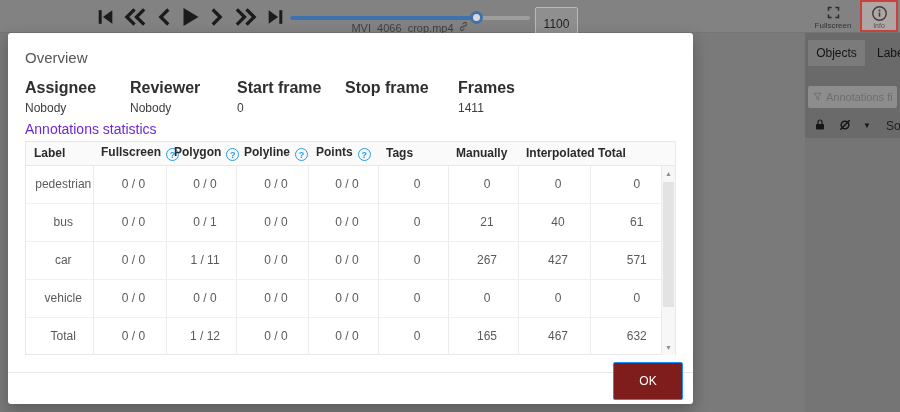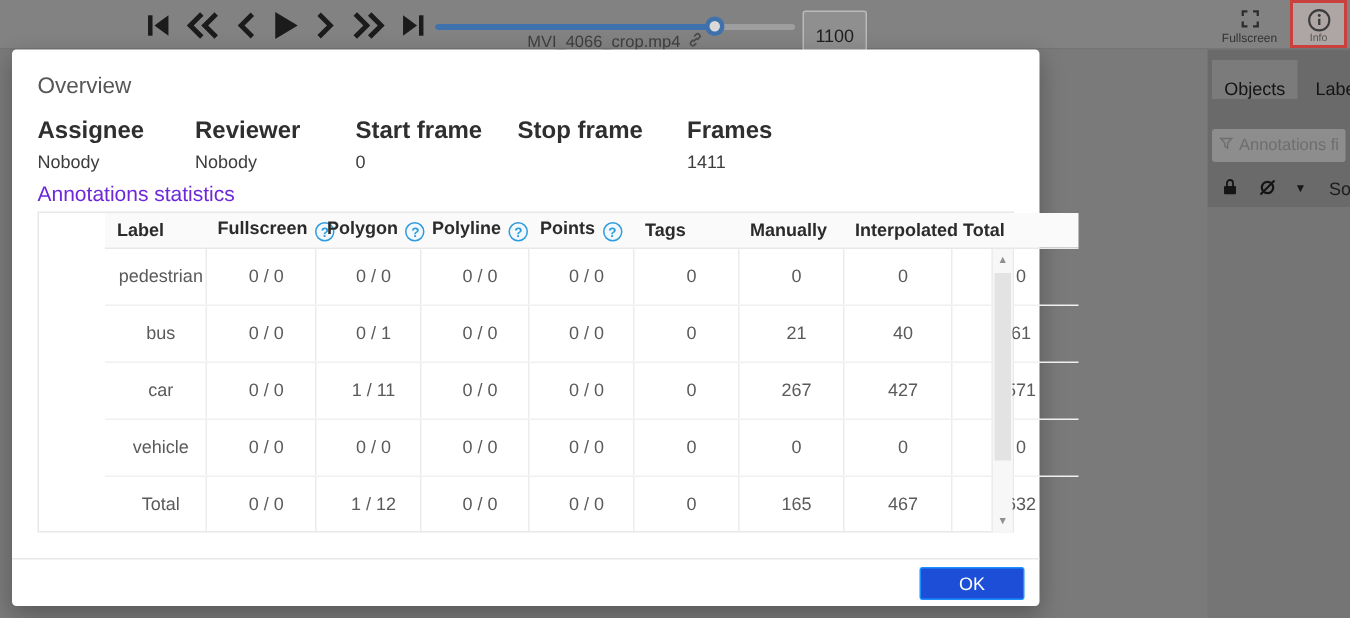--- a/index.html
+++ b/index.html
@@ -33,21 +33,21 @@
   .tool-label { display:block; font-size:8px; color:#333; text-align:center; margin-top:1px; }
   .info-btn { position:absolute; left:860px; top:0; width:38px; height:32px; background:#aea5a5;
               border:2px solid #c9403c; color:#3c3c3c; cursor:pointer; padding:0; }
   .info-btn svg { display:block; margin:1px auto 0; }
   .info-btn .tool-label { color:#555; font-size:7px; margin-top:0; }
 
   
   .sidebar { position:absolute; left:805px; top:33px; width:95px; height:379px; background:#757575; overflow:hidden; }
   .sb-header { position:absolute; left:0; top:0; width:95px; height:105px; background:#6a6a6a; }
   .tab { position:absolute; top:7px; height:26px; font-size:12px; color:#141414; display:flex;
-         align-items:flex-end; justify-content:center; cursor:pointer; }
+         align-items:center; justify-content:center; cursor:pointer; }
   .tab.active { left:3px; width:57px; background:#7b7b7b; }
   .tab.inactive { left:70px; width:60px; justify-content:flex-start; padding-left:2px; }
   .filter-box { position:absolute; left:3px; top:53px; width:89px; height:22px; background:#8d8d8d;
                 border-radius:2px; display:flex; align-items:center; gap:3px; padding:0 4px; }
   .filter-box input { flex:1; min-width:0; background:transparent; border:none; outline:none;
                       font-size:11px; color:#6e6e6e; font-family:"Liberation Sans", sans-serif; }
   .filter-box input::placeholder { color:#6e6e6e; opacity:1; }
   .icons-row { position:absolute; left:0; top:80px; width:95px; height:26px; color:#151515; }
   .icons-row .ic { position:absolute; top:5px; cursor:pointer; }
   .caret { font-size:8px; color:#161616; }
@@ -58,40 +58,40 @@
            border-radius:3px; box-shadow:0 6px 16px rgba(0,0,0,0.28); }
   .ov-title { position:absolute; left:17px; top:16px; font-size:15px; color:#565656; }
   .fields { position:absolute; left:17px; top:46px; display:flex; }
   .field { display:flex; flex-direction:column; }
   .field .flabel { font-size:16px; font-weight:bold; color:#2f2f2f; }
   .field .fvalue { font-size:12px; color:#3d3d3d; margin-top:4px; }
   .f0{width:105px}.f1{width:107px}.f2{width:108px}.f3{width:113px}.f4{width:100px}
   .stats-title { position:absolute; left:17px; top:88px; font-size:14px; color:#6d28d9; }
 
   .tbl { position:absolute; left:17px; top:108px; width:651px; height:214px;
-         border:1px solid #e8e8e8; background:#fff;padding-left:44px; }
+         border:1px solid #e8e8e8; background:#fff; }
   table { border-collapse:collapse; table-layout:fixed; width:649px; }
   th { height:23px; background:#fafafa; border-bottom:1px solid #e8e8e8; font-size:12px; font-weight:bold;
        color:#2b2b2b; text-align:left; padding-left:8px; white-space:nowrap; }
   td { height:38px; font-size:12px; color:#5a5a5a; padding-left:8px; border-bottom:1px solid #f0f0f0;
        white-space:nowrap;text-align:center; }
   td + td { border-left:1px solid #ececec; }
   tr:last-child td { border-bottom:none; }
   .help { display:inline-block; width:13px; height:13px; border:1px solid #2e9bdc; border-radius:50%;
           color:#2e9bdc; background:#f2f9fe; font-size:9px; font-weight:bold; line-height:12px;
           text-align:center; margin-left:5px; vertical-align:-2px; cursor:pointer; }
   .scrollbar { position:absolute; right:0; top:24px; width:14px; height:189px; background:#f7f7f7;
                border-left:1px solid #ececec; }
   .sb-arrow { position:absolute; left:0; width:13px; height:13px; font-size:7px; color:#8f8f8f;
               text-align:center; line-height:13px; cursor:pointer; }
   .sb-up { top:1px; } .sb-down { bottom:1px; }
   .sb-thumb { position:absolute; left:1px; top:16px; width:11px; height:125px; background:#e3e3e3; cursor:pointer; }
 
   .footer-divider { position:absolute; left:0; bottom:31px; width:100%; border-top:1px solid #e8e8e8; }
-  .ok-btn { position:absolute; right:10px; bottom:4px; width:70px; height:22px; background:#1d4ed8;
+  .ok-btn { position:absolute; right:10px; bottom:4px; width:70px; height:38px; background:#7f1d1d;
             border:1px solid #1890ff; border-radius:2px; color:#ffffff; font-size:12px; cursor:pointer;
             font-family:"Liberation Sans", sans-serif;text-align:center; }
 </style>
 </head>
 <body>
 
 <div class="stage">
 
   <div class="canvas-bg"></div>
 

